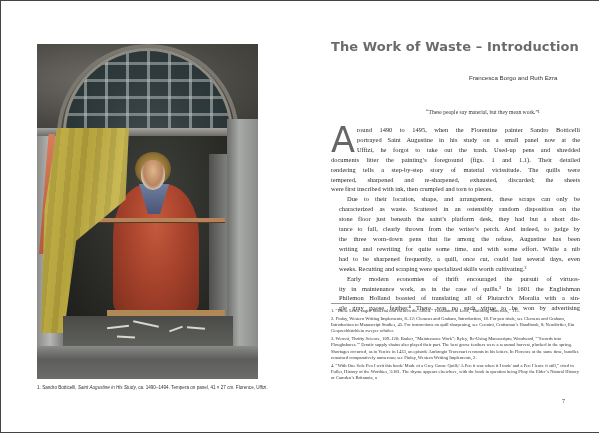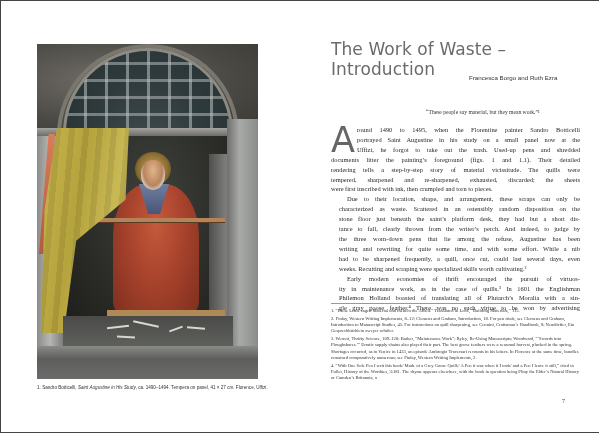--- a/index.html
+++ b/index.html
@@ -111,22 +111,22 @@
   .caption {
     position: absolute; left: 36px; top: 384px; width: 260px;
     font-family: "Liberation Sans", sans-serif; font-size: 4.6px; color: #333;
     white-space: nowrap;
   }
   .caption i { font-style: italic; }
 
   
   .title {
     position: absolute; left: 330px; top: 38px;
-    font-family: "DejaVu Sans", sans-serif; font-weight: normal;
-    font-size: 17px; color: #6b6b6b; letter-spacing: 0.1px;
+    font-family: "DejaVu Sans", sans-serif; font-weight: bold;
+    font-size: 13px; color: #6b6b6b; letter-spacing: 0.1px;
   }
   .authors {
     position: absolute; left: 468px; top: 73px;
     font-family: "Liberation Sans", sans-serif; font-size: 6.2px; color: #333;
   }
   .epigraph {
     position: absolute; left: 425px; top: 108px;
     font-size: 5.6px; color: #333;
   }
   .body-text {

